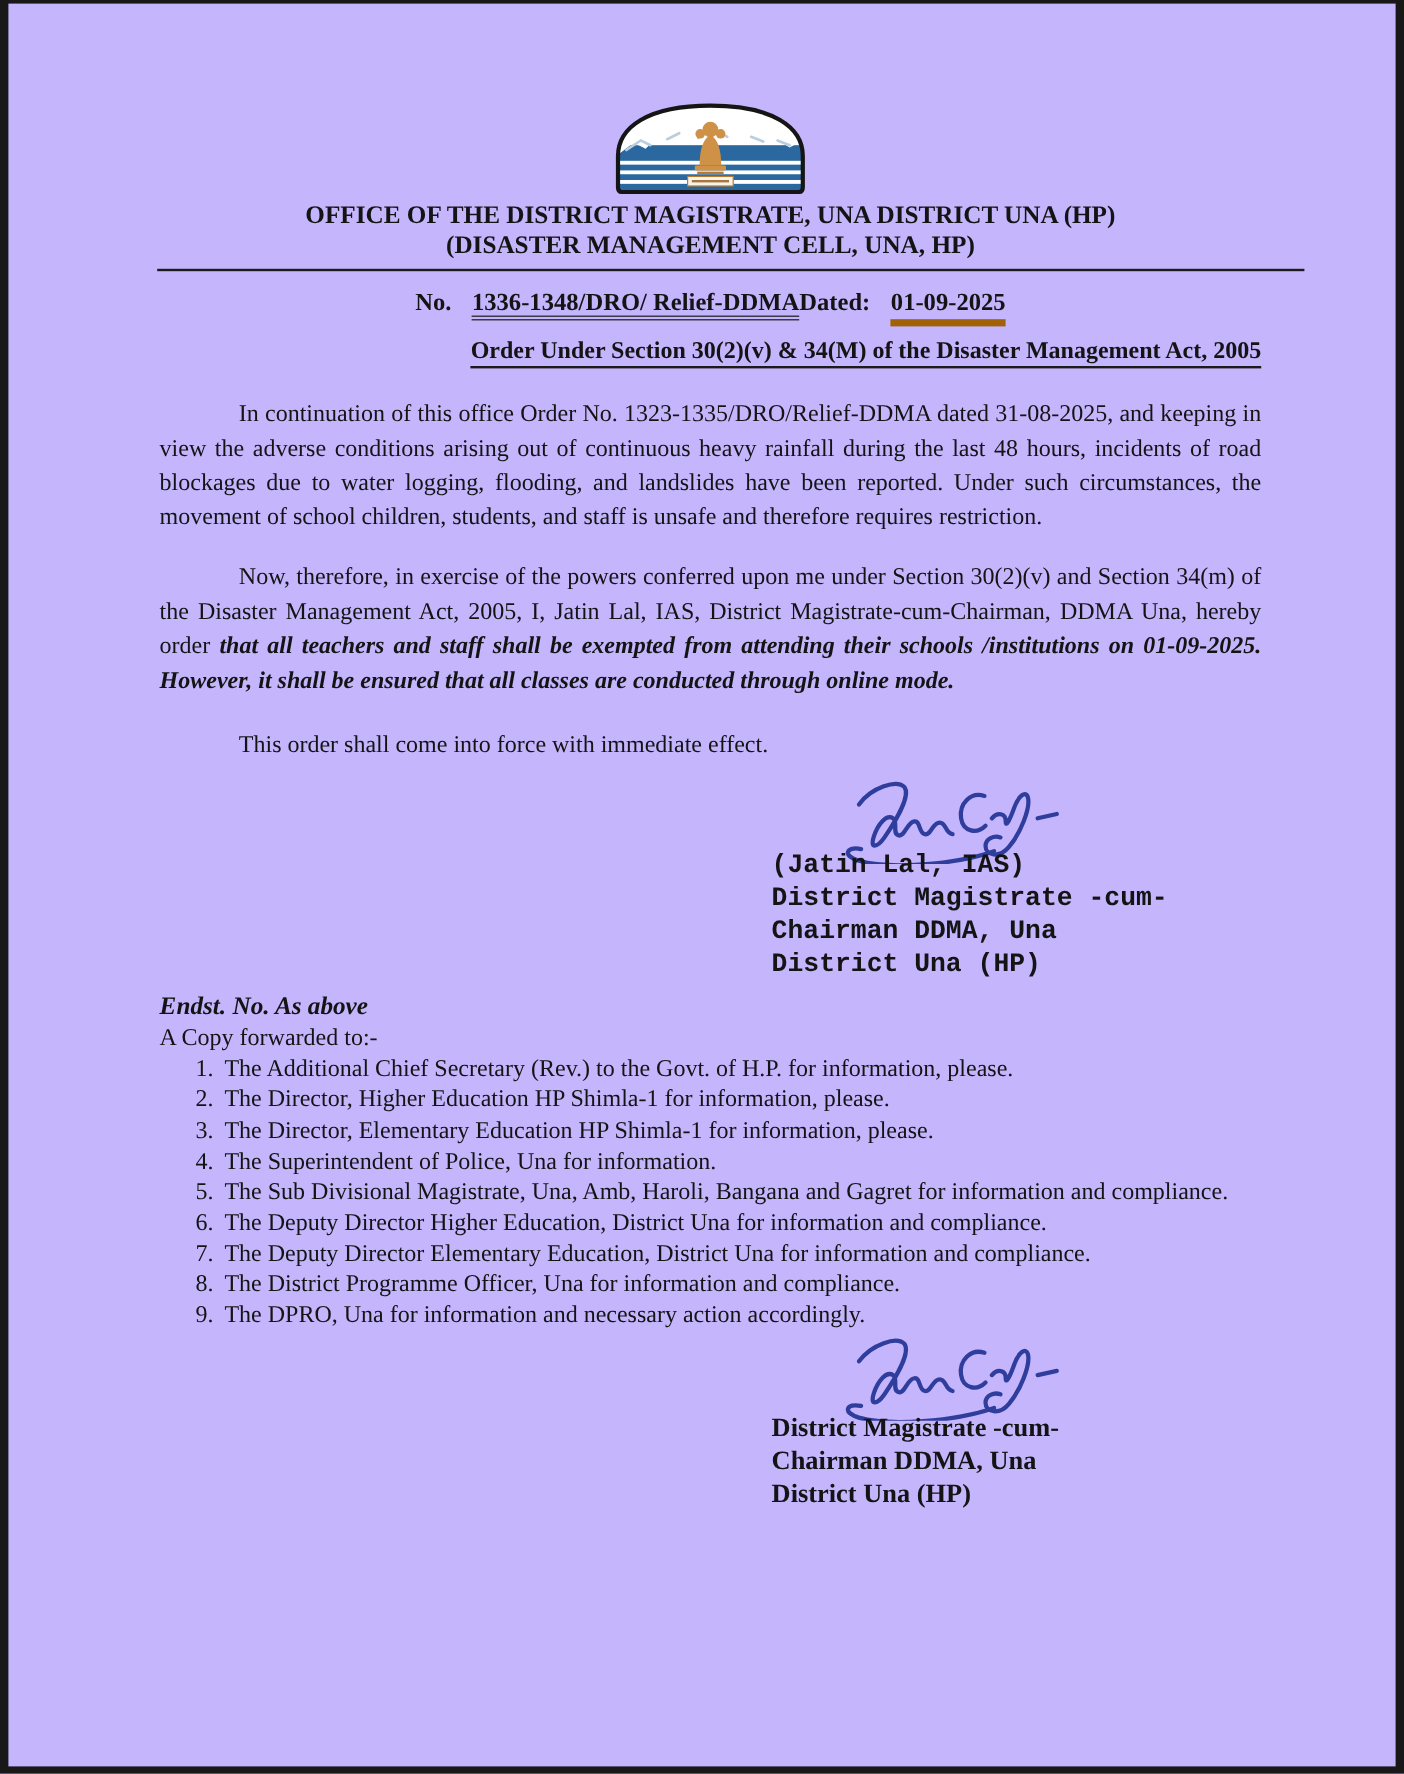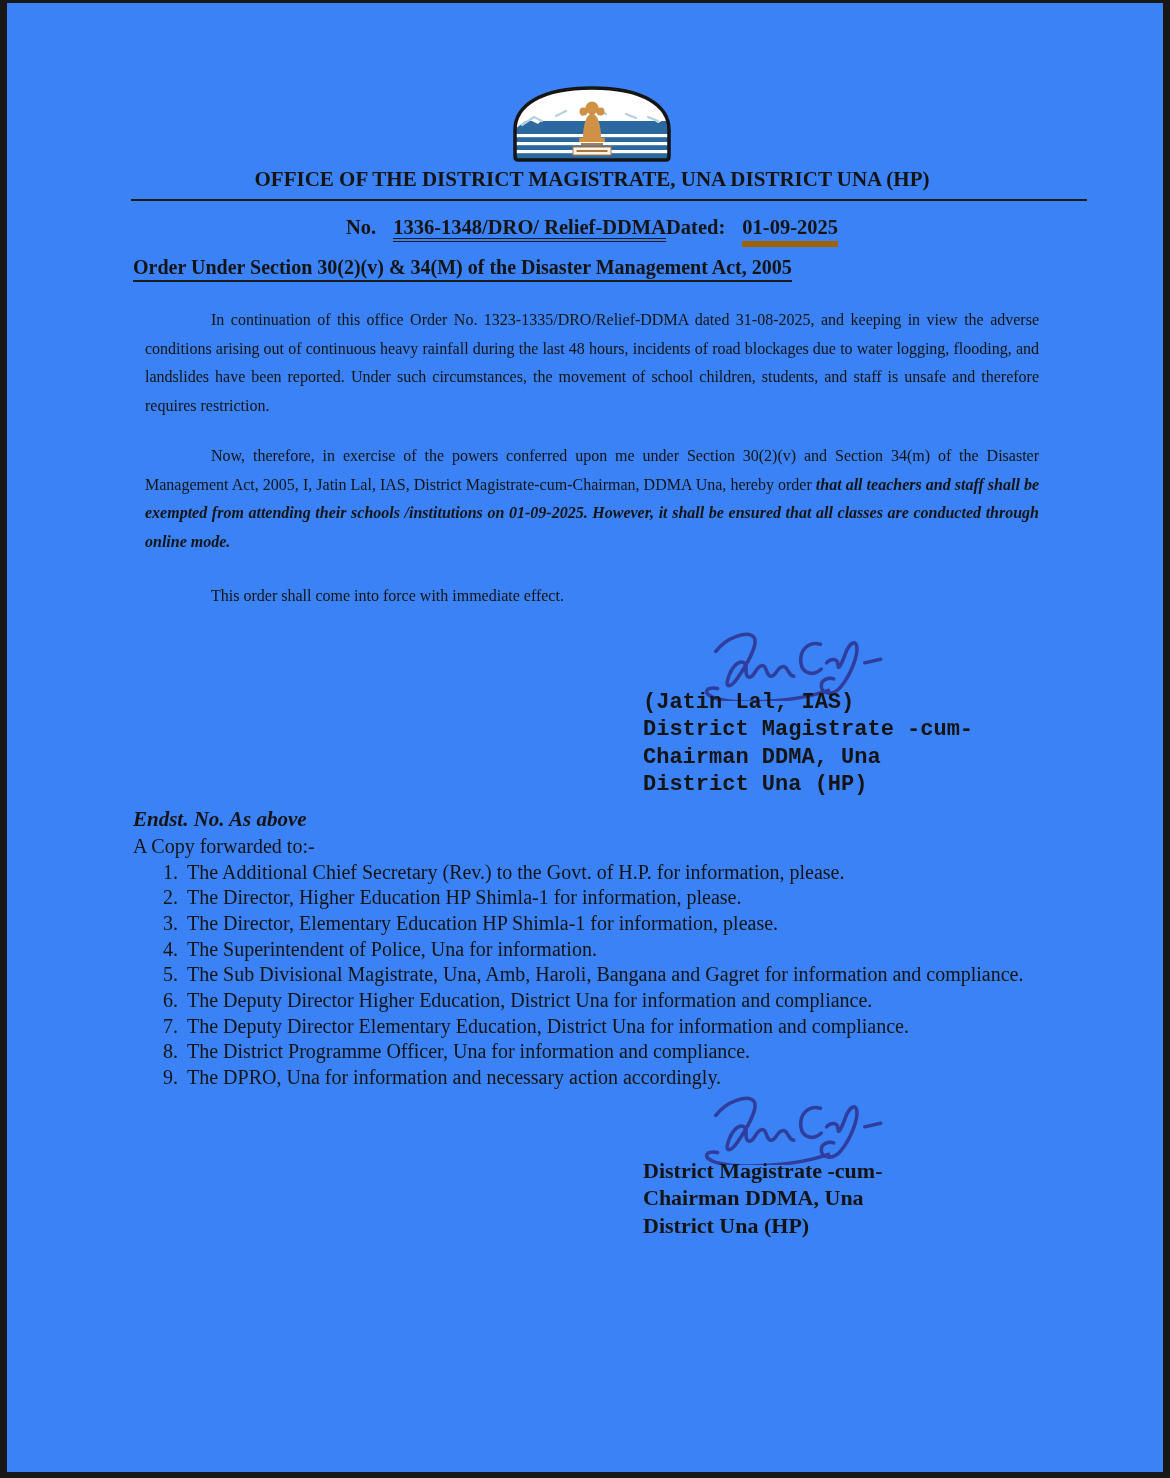--- a/index.html
+++ b/index.html
@@ -6,21 +6,21 @@
   body{
     width:1170px;height:1478px;overflow:hidden;
     background:#181818;
     font-family:"Liberation Serif","DejaVu Serif",serif;
     color:#141414;
   }
   .page{
     position:relative;
     margin:3px 7px 6px 7px;
     height:1469px;
-    background:#3b82f6;
+    background:#c4b5fd;
     box-sizing:border-box;
   }
   .content{
     padding:0 112px 0 126px;
   }
   
   .logo-wrap{display:flex;justify-content:center;padding-top:82px;}
   .logo-wrap svg{width:160px;height:78px;display:block;}
   .hdr1{
     text-align:center;font-weight:bold;font-size:21px;line-height:26px;margin-top:3px;
@@ -33,27 +33,27 @@
     margin:7px -36px 0 -2px;
   }
   .refrow{
     display:flex;justify-content:center;align-items:baseline;
     font-weight:bold;font-size:20.5px;margin-top:15px;
   }
   .refrow .lbl{margin-right:12px;}
   .u-double{border-bottom:4px double #1b1b1b;padding-bottom:0px;}
   .u-single{border-bottom:6px solid #a16207;padding-bottom:3px;}
   .order-title{
-    text-align:left;font-weight:bold;font-size:20px;margin-top:17px;
+    text-align:right;font-weight:bold;font-size:20px;margin-top:17px;
   }
   .order-title span{border-bottom:2px solid #1b1b1b;padding-bottom:2px;}
   
   .para{
-    font-size:16px;line-height:28.5px;text-align:justify;
-    text-indent:66px;margin:12px;
+    font-size:20px;line-height:28.5px;text-align:justify;
+    text-indent:66px;margin:0;
   }
   .p1{margin-top:27px;}
   .p2{margin-top:22px;}
   .p3{margin-top:30px;text-align:left;}
   .p4{margin-top:26px;text-align:left;}
   .em{font-weight:bold;font-style:italic;}
   
   .sigblock{margin-left:510px;}
   .sig1{margin-top:6px;font-family:Liberation Mono, monospace;}
   .sigscript{width:215px;height:78px;display:block;margin-left:30px;margin-bottom:-12px;}
@@ -115,20 +115,21 @@
             <rect x="69" y="58" width="22" height="2" fill="#b87b33"></rect>
             <rect x="61" y="62" width="38" height="8" fill="#f7f3ea" stroke="#b87b33" stroke-width="1"></rect>
             <rect x="64.5" y="65" width="31" height="2" fill="#a9763d"></rect>
           </g>
         </g>
         <path d="M 6 75 Q 3 75 3 71 L 3 45 C 3 21 28 3 80 3 C 132 3 157 21 157 45 L 157 71 Q 157 75 154 75 Z" fill="none" stroke="#151515" stroke-width="3.5"></path>
       </svg>
     </div>
 
     <div class="hdr1">OFFICE OF THE DISTRICT MAGISTRATE, UNA DISTRICT UNA (HP)</div>
+    <div class="hdr2">(DISASTER MANAGEMENT CELL, UNA, HP)</div>
 
     <hr class="hr">
 
     <div class="refrow">
       <div>
         <span class="lbl">No.</span>
         <span class="u-double">1336-1348/DRO/ Relief-DDMA</span>
       </div>
       <div>
         <span class="lbl">Dated:</span>

